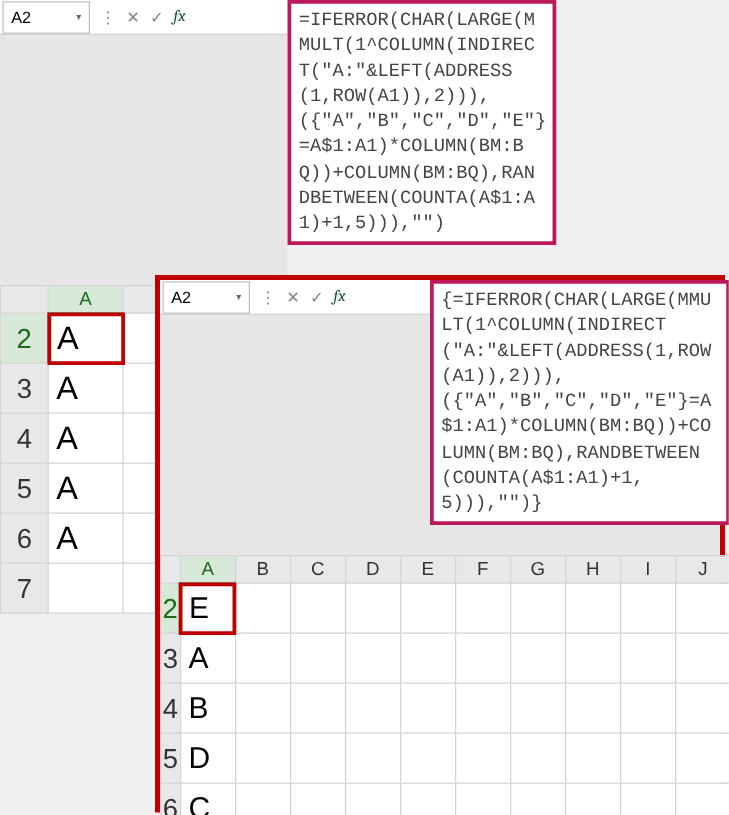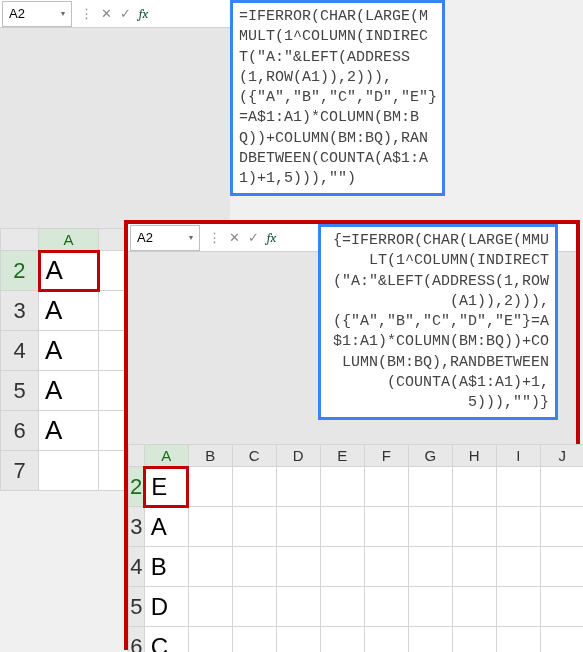--- a/index.html
+++ b/index.html
@@ -46,21 +46,21 @@
     color: #888;
   }
   .fx-btns span { font-size: 13px; cursor: default; }
   .fx-label { font-style: italic; font-family: "Cambria", serif; color: #14532d; }
   .gray-strip { height: 200px; background: #e6e6e6; }
 
   
   .formula-box {
     position: absolute;
     background: #fff;
-    border: 3px solid #3b82f6;
+    border: 3px solid #be185d;
     font-family: "Consolas", "Courier New", monospace;
     font-size: 15px;
     line-height: 1.35;
     padding: 4px 6px;
     color: #444;
     white-space: pre-wrap;
     word-break: break-all;
   }
   .fb1 { left: 230px; top: 0; width: 215px; }
 
@@ -290,13 +290,13 @@
             <td class="cell"></td>
             <td class="cell"></td>
             <td class="cell"></td>
           </tr>
 
     </tbody>
       </table>
   </div>
 </div>
 
-<div class="formula-box" style="left:318px; top:224px; width:240px;text-align:right;">{=IFERROR(CHAR(LARGE(MMULT(1^COLUMN(INDIRECT("A:"&amp;LEFT(ADDRESS(1,ROW(A1)),2))),({"A","B","C","D","E"}=A$1:A1)*COLUMN(BM:BQ))+COLUMN(BM:BQ),RANDBETWEEN(COUNTA(A$1:A1)+1,5))),"")}</div>
+<div class="formula-box" style="left:344px; top:224px; width:240px;">{=IFERROR(CHAR(LARGE(MMULT(1^COLUMN(INDIRECT("A:"&amp;LEFT(ADDRESS(1,ROW(A1)),2))),({"A","B","C","D","E"}=A$1:A1)*COLUMN(BM:BQ))+COLUMN(BM:BQ),RANDBETWEEN(COUNTA(A$1:A1)+1,5))),"")}</div>
 
 </body></html>

